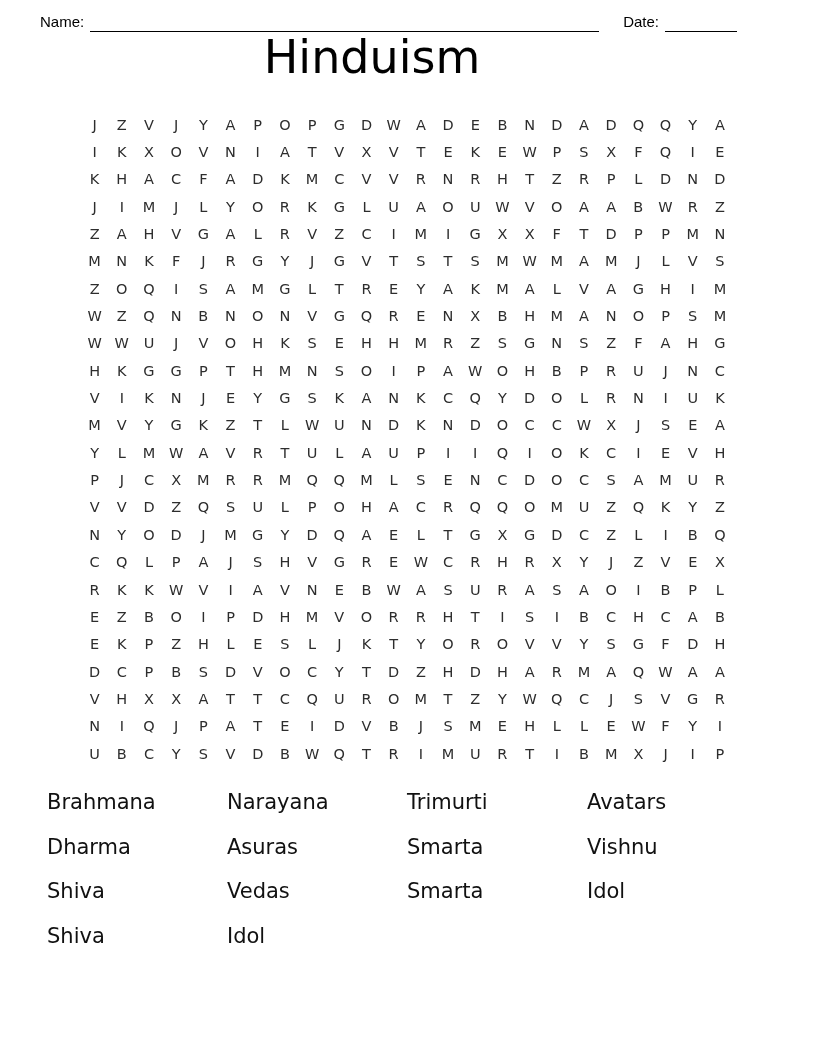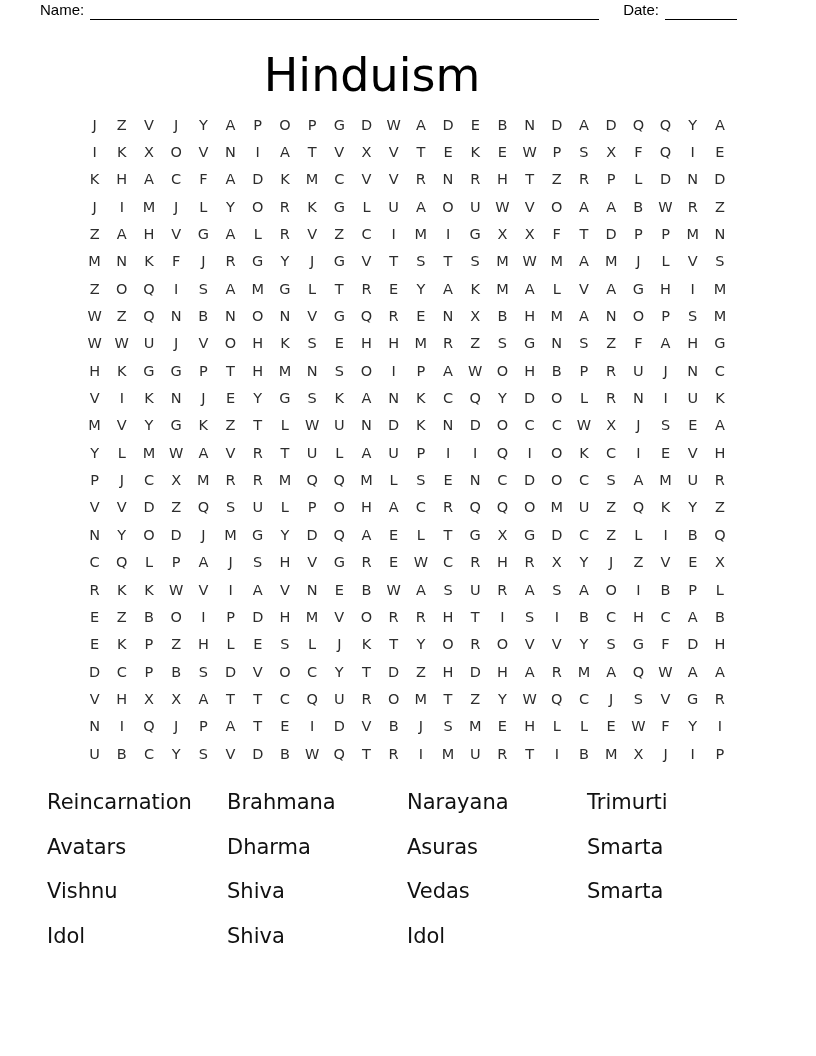--- a/index.html
+++ b/index.html
@@ -11,21 +11,21 @@
     width: 816px;
     height: 1056px;
     position: relative;
     font-family: "DejaVu Sans", "Liberation Sans", sans-serif;
     color: #000000;
     overflow: hidden;
   }
   
   .header-row {
     position: absolute;
-    top: 0px;
+    top: 12px;
     left: 40px;
     right: 79px;
     display: flex;
     align-items: flex-end;
     font-size: 15px;
     line-height: 20px;
     font-family: "Liberation Sans", sans-serif;
   }
   .field-label {
     white-space: nowrap;
@@ -33,21 +33,21 @@
   }
   .field-line {
     border-bottom: 1.5px solid #000;
     height: 16px;
   }
   .name-line { flex: 1 1 auto; margin-right: 24px; }
   .date-line { width: 72px; }
   
   .page-title {
     position: absolute;
-    top: 48px;
+    top: 30px;
     left: 0;
     width: 744px;
     text-align: center;
     font-size: 46px;
     font-weight: 500;
     letter-spacing: 0px;
     margin: 0;
     font-family: "DejaVu Sans", sans-serif;
   }
   
@@ -676,21 +676,20 @@
       <div class="cell">B</div>
       <div class="cell">M</div>
       <div class="cell">X</div>
       <div class="cell">J</div>
       <div class="cell">I</div>
       <div class="cell">P</div>
     </div>
 </div>
 
 <div class="word-list">
-    <div class="word-item">Reincarnation</div>
     <div class="word-item">Brahmana</div>
     <div class="word-item">Narayana</div>
     <div class="word-item">Trimurti</div>
     <div class="word-item">Avatars</div>
     <div class="word-item">Dharma</div>
     <div class="word-item">Asuras</div>
     <div class="word-item">Smarta</div>
     <div class="word-item">Vishnu</div>
     <div class="word-item">Shiva</div>
     <div class="word-item">Vedas</div>

